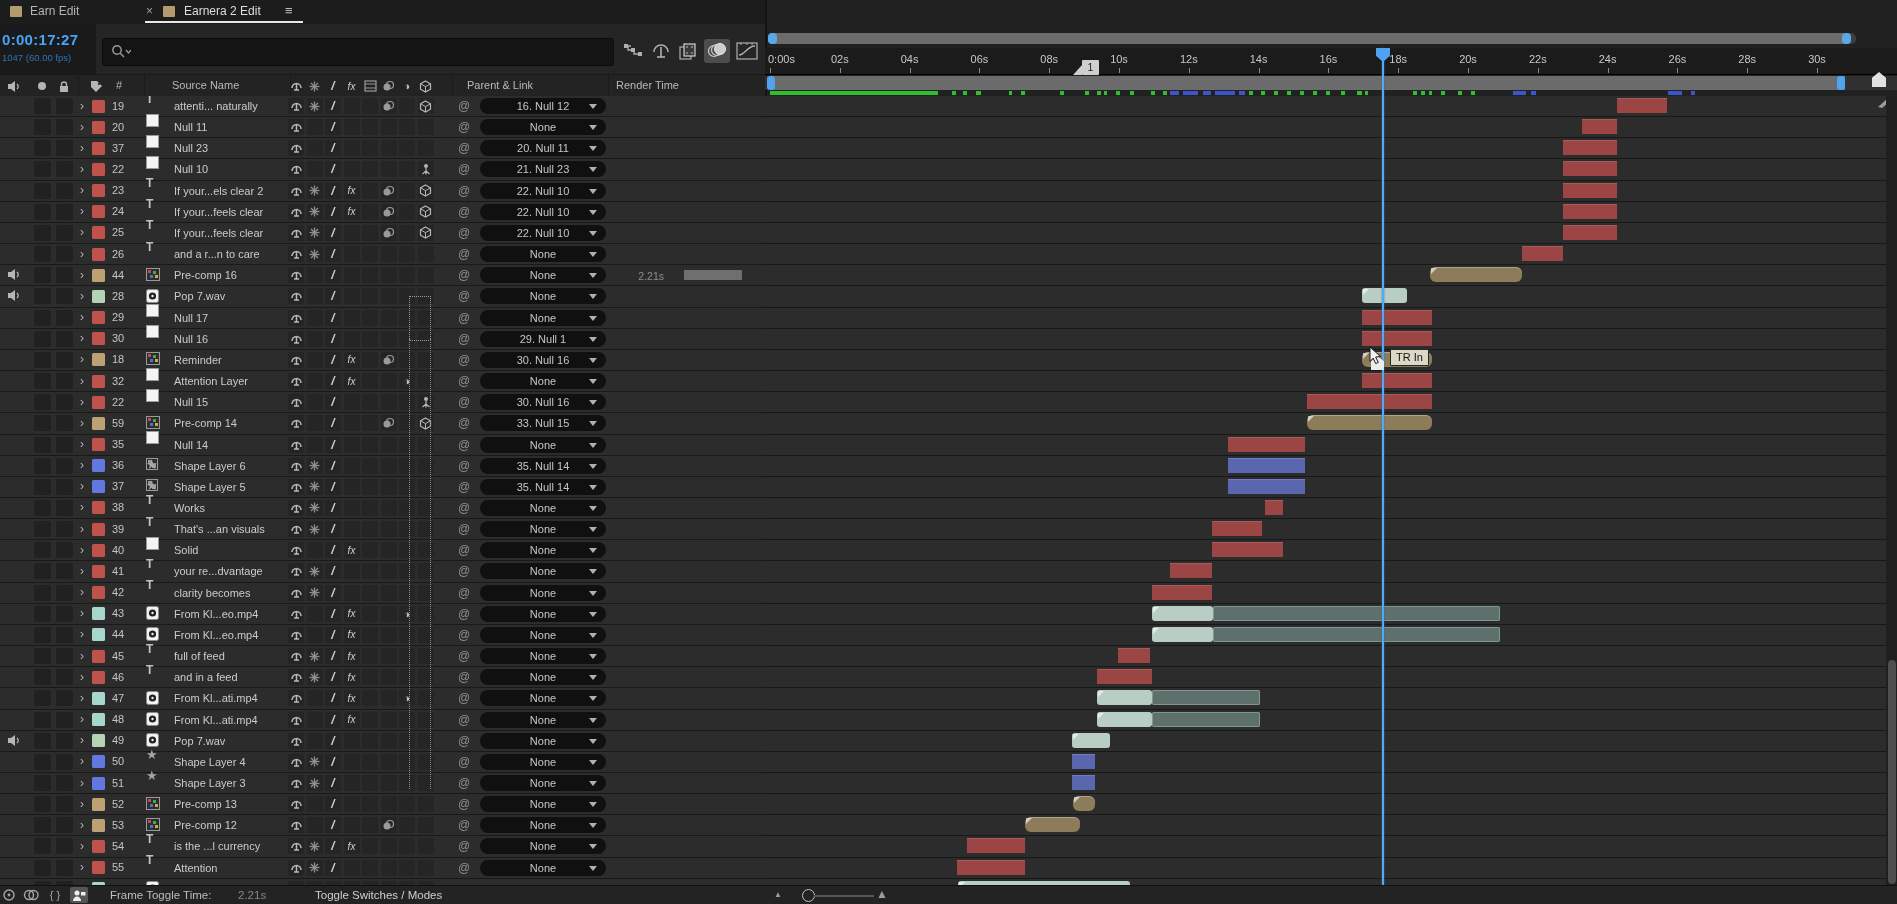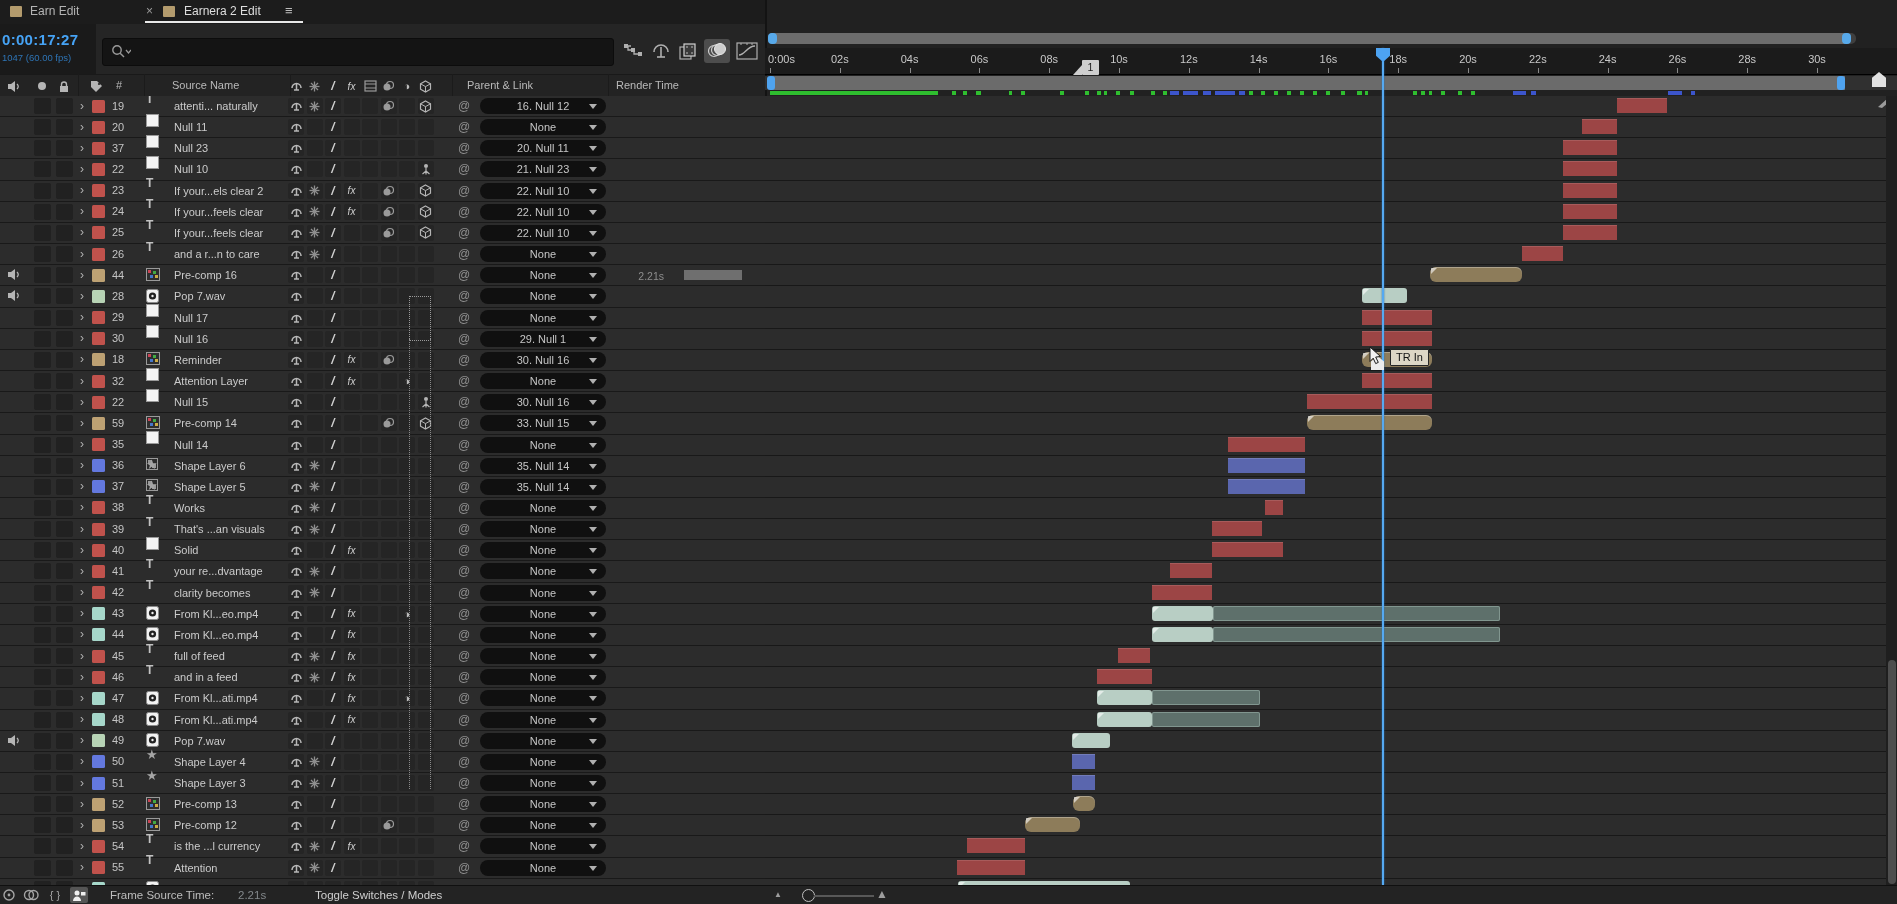--- a/index.html
+++ b/index.html
@@ -2159,21 +2159,21 @@
       </svg>
   </span>
   <span class="sb-ic" style="left:46px">{&nbsp;}</span>
   <span class="sb-ic" style="left:70px;background:#555;border-radius:2px">
     <svg width="14" height="13">
         <circle cx="5" cy="4" r="2.5" fill="#efefef"></circle>
         <path d="M1 12c0-3 2-4.5 4-4.5S9 9 9 12z" fill="#efefef"></path>
         <rect x="9" y="3" width="4.5" height="3.5" fill="#efefef"></rect>
       </svg>
   </span>
-  <span id="sb-frt">Frame Source Time:</span>
+  <span id="sb-frt">Frame Toggle Time:</span>
   <span id="sb-frt-val">2.21s</span>
   <span id="sb-toggle">Toggle Switches / Modes</span>
   <span id="zoomslider">
     <span class="mt" style="left:2px;top:4px;font-size:8px">▲</span>
     <span class="zs-knob"></span>
     <span class="zs-line"></span>
     <span class="mt" style="left:104px;top:1px;font-size:12px">▲</span>
   </span>
 </div>
 

